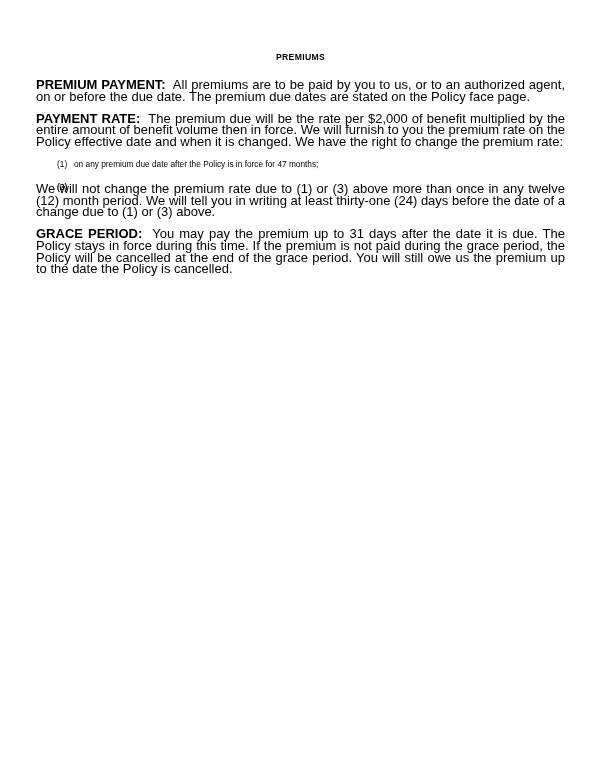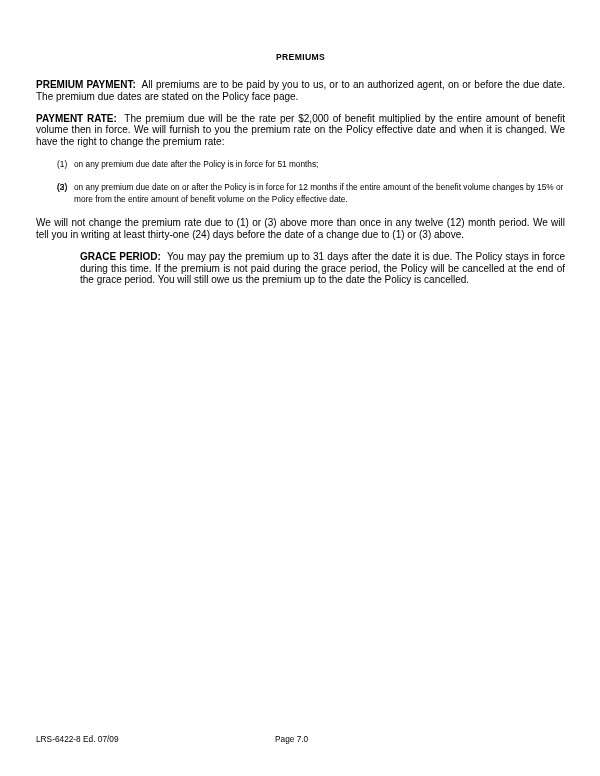--- a/index.html
+++ b/index.html
@@ -36,30 +36,29 @@
   .doc-title {
     text-align: center;
     font-weight: bold;
     font-size: 8.6px;
     letter-spacing: 0.35px;
     margin: 0 0 16px 0;
     line-height: 11px;
   }
 
   .para {
-    font-size: 10px;
+    font-size: 13px;
     line-height: 11.6px;
     margin: 0 0 10.5px 0;
     text-align: justify;
     text-justify: inter-word;
   }
 
   .para.last-of-block {
     margin-bottom: 0;
-    margin-left: 44px;
   }
 
   .para .lead {
     font-weight: bold;
   }
 
   .para .gap {
     
     white-space: pre;
   }
@@ -130,35 +129,30 @@
 
     <div class="doc-title">PREMIUMS</div>
 
     <p class="para"><span class="lead">PREMIUM PAYMENT:</span><span class="gap">  </span><span>All premiums are to be paid by you to us, or to an authorized agent, on or before the due date. The premium due dates are stated on the Policy face page.</span></p>
 
     <p class="para"><span class="lead">PAYMENT RATE:</span><span class="gap">  </span><span>The premium due will be the rate per $2,000 of benefit multiplied by the entire amount of benefit volume then in force.  We will furnish to you the premium rate on the Policy effective date and when it is changed.  We have the right to change the premium rate:</span></p>
 
     <ul class="list block-gap-before">
       <li class="list-item">
         <span class="list-marker">(1)</span>
-        <span>on any premium due date after the Policy is in force for 51 months;</span>
+        <span>on any premium due date after the Policy is in force for 47 months;</span>
       </li>
       <li class="list-item">
         <span class="list-marker">(2)</span>
       </li>
       <li class="list-item">
         <span class="list-marker">(3)</span>
-        <span>on any premium due date on or after the Policy is in force for 12 months if the entire amount of the benefit volume changes by 15% or more from the entire amount of benefit volume on the Policy effective date.</span>
       </li>
     </ul>
 
     <p class="para block-gap-before">We will not change the premium rate due to (1) or (3) above more than once in any twelve (12) month period.  We will tell you in writing at least thirty-one (24) days before the date of a change due to (1) or (3) above.</p>
 
     <p class="para last-of-block"><span class="lead">GRACE PERIOD:</span><span class="gap">  </span><span>You may pay the premium up to 31 days after the date it is due.  The Policy stays in force during this time.  If the premium is not paid during the grace period, the Policy will be cancelled at the end of the grace period.  You will still owe us the premium up to the date the Policy is cancelled.</span></p>
 
   </div>
 
-  <div class="footer">
-    <span class="footer-left">LRS-6422-8 Ed. 07/09</span>
-    <span class="footer-center">Page 7.0</span>
-  </div>
 
 </div>
 
 </body></html>

